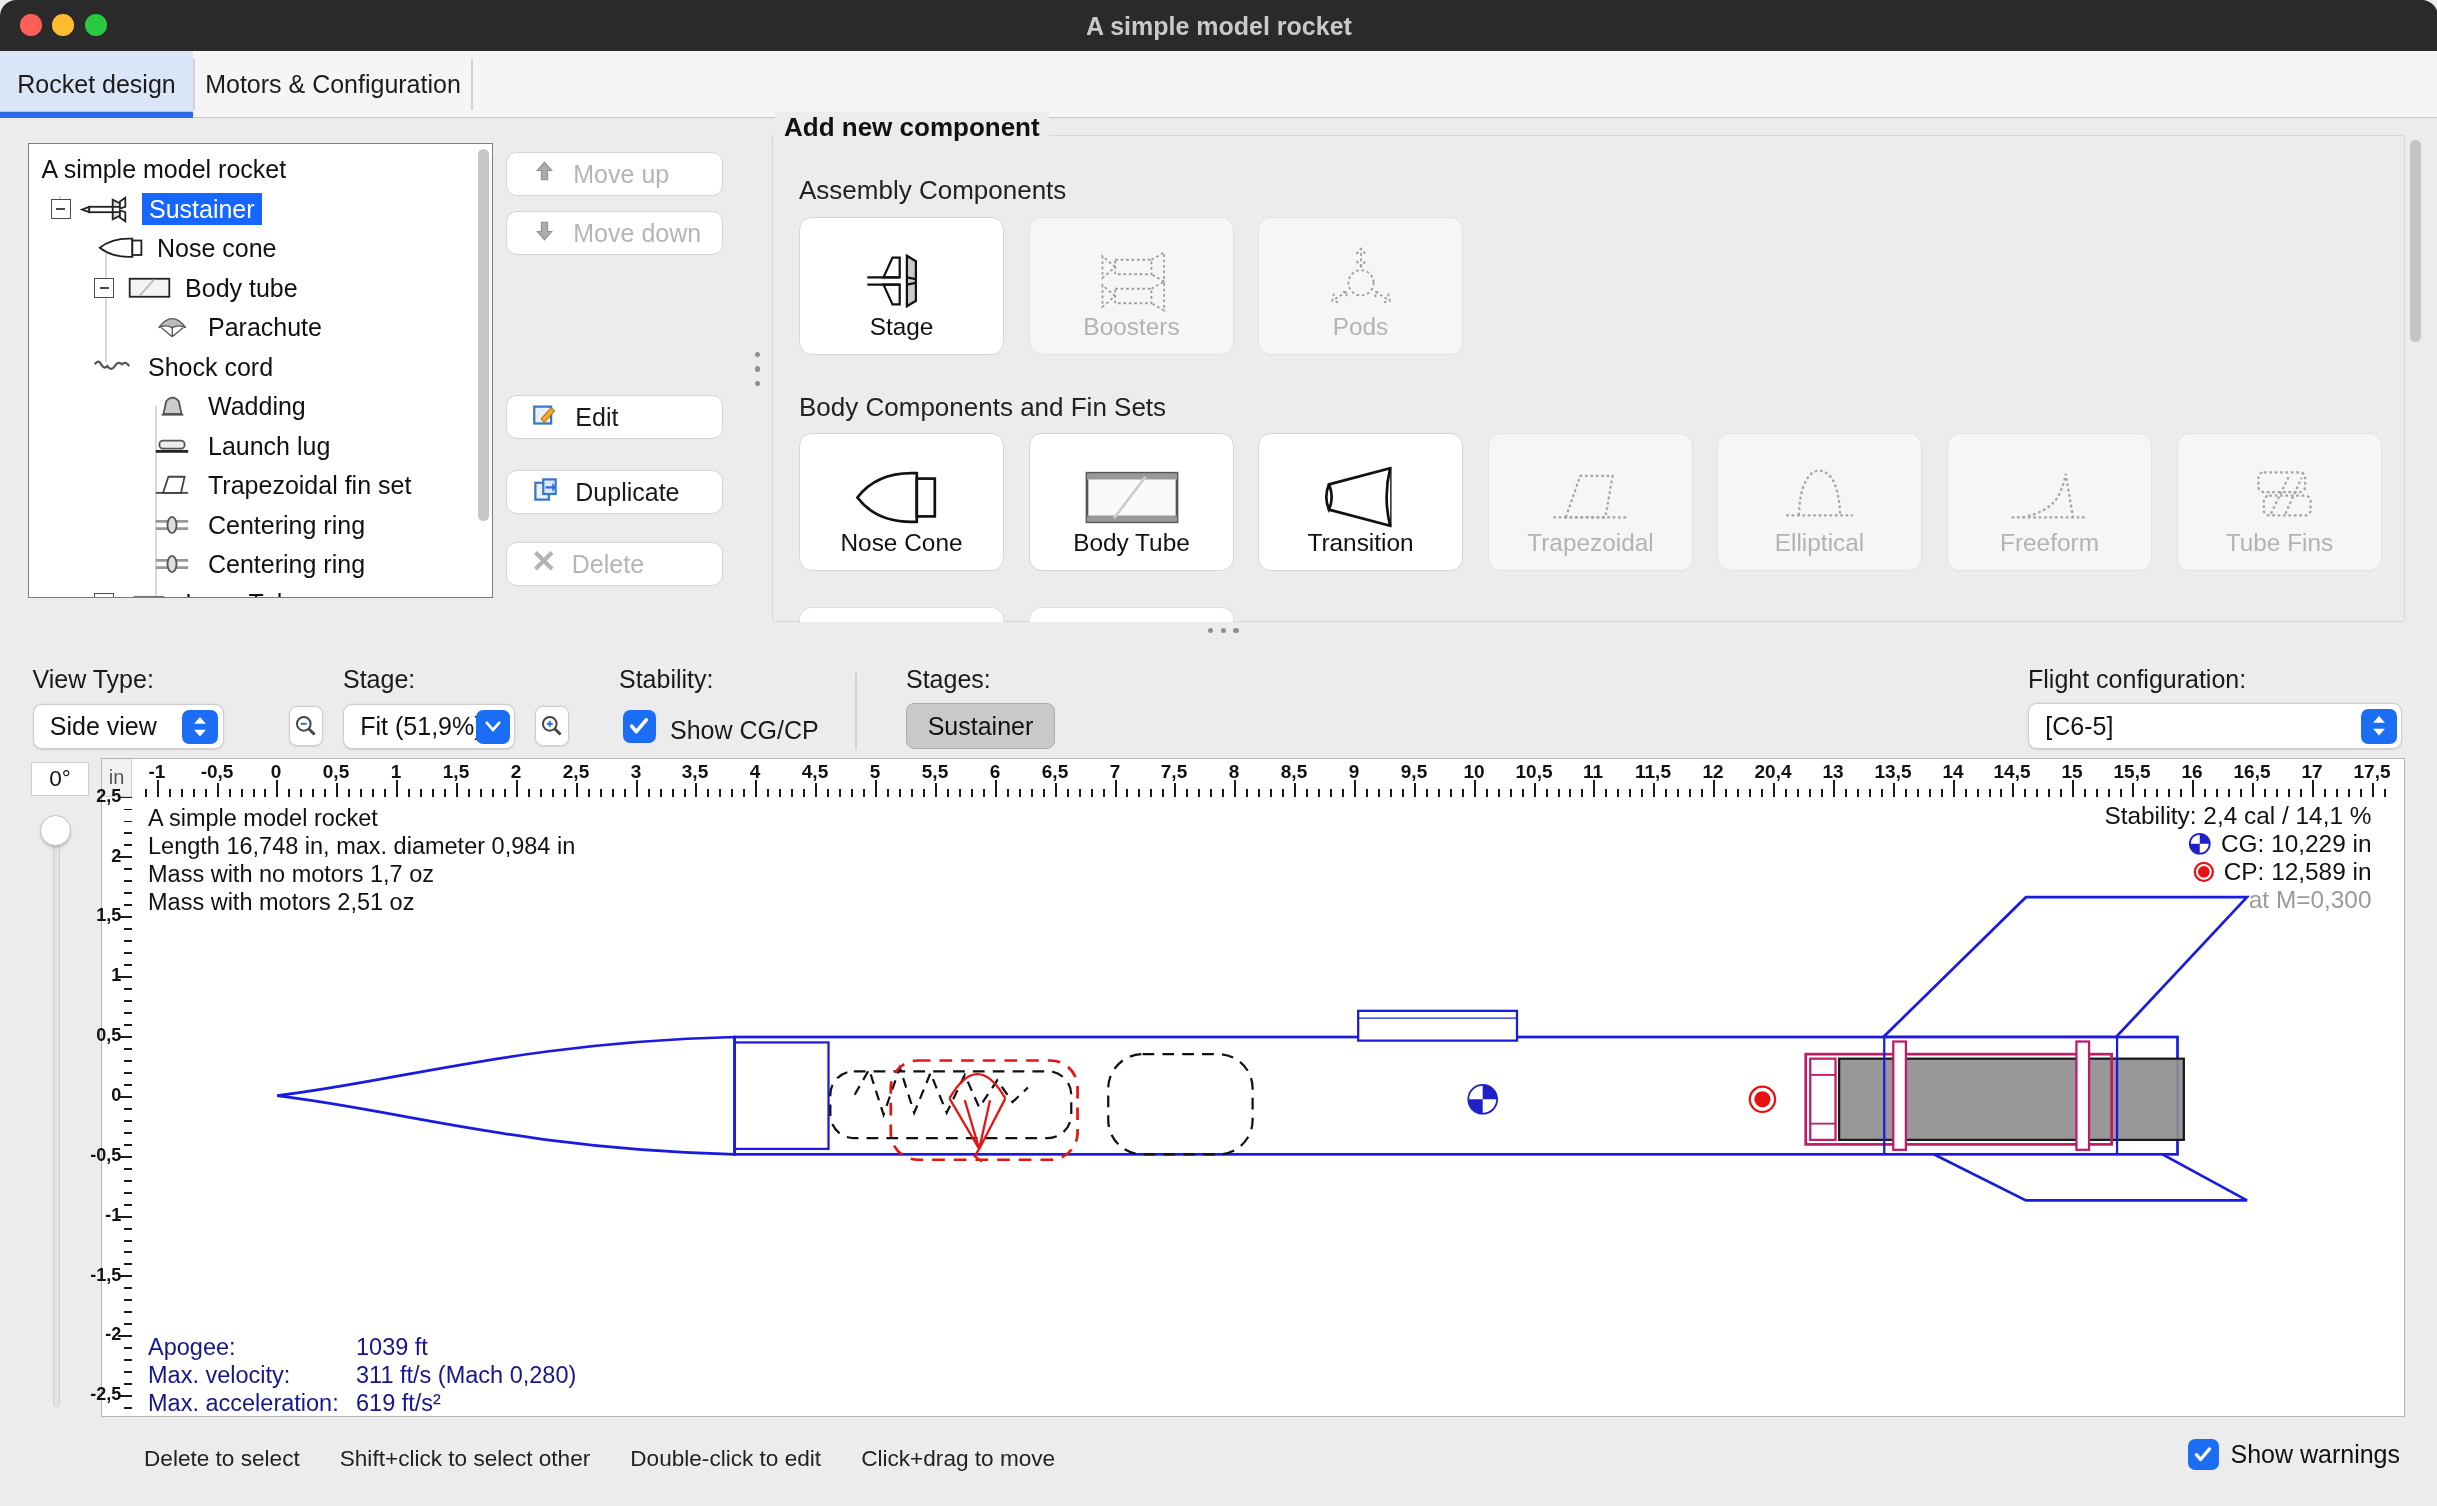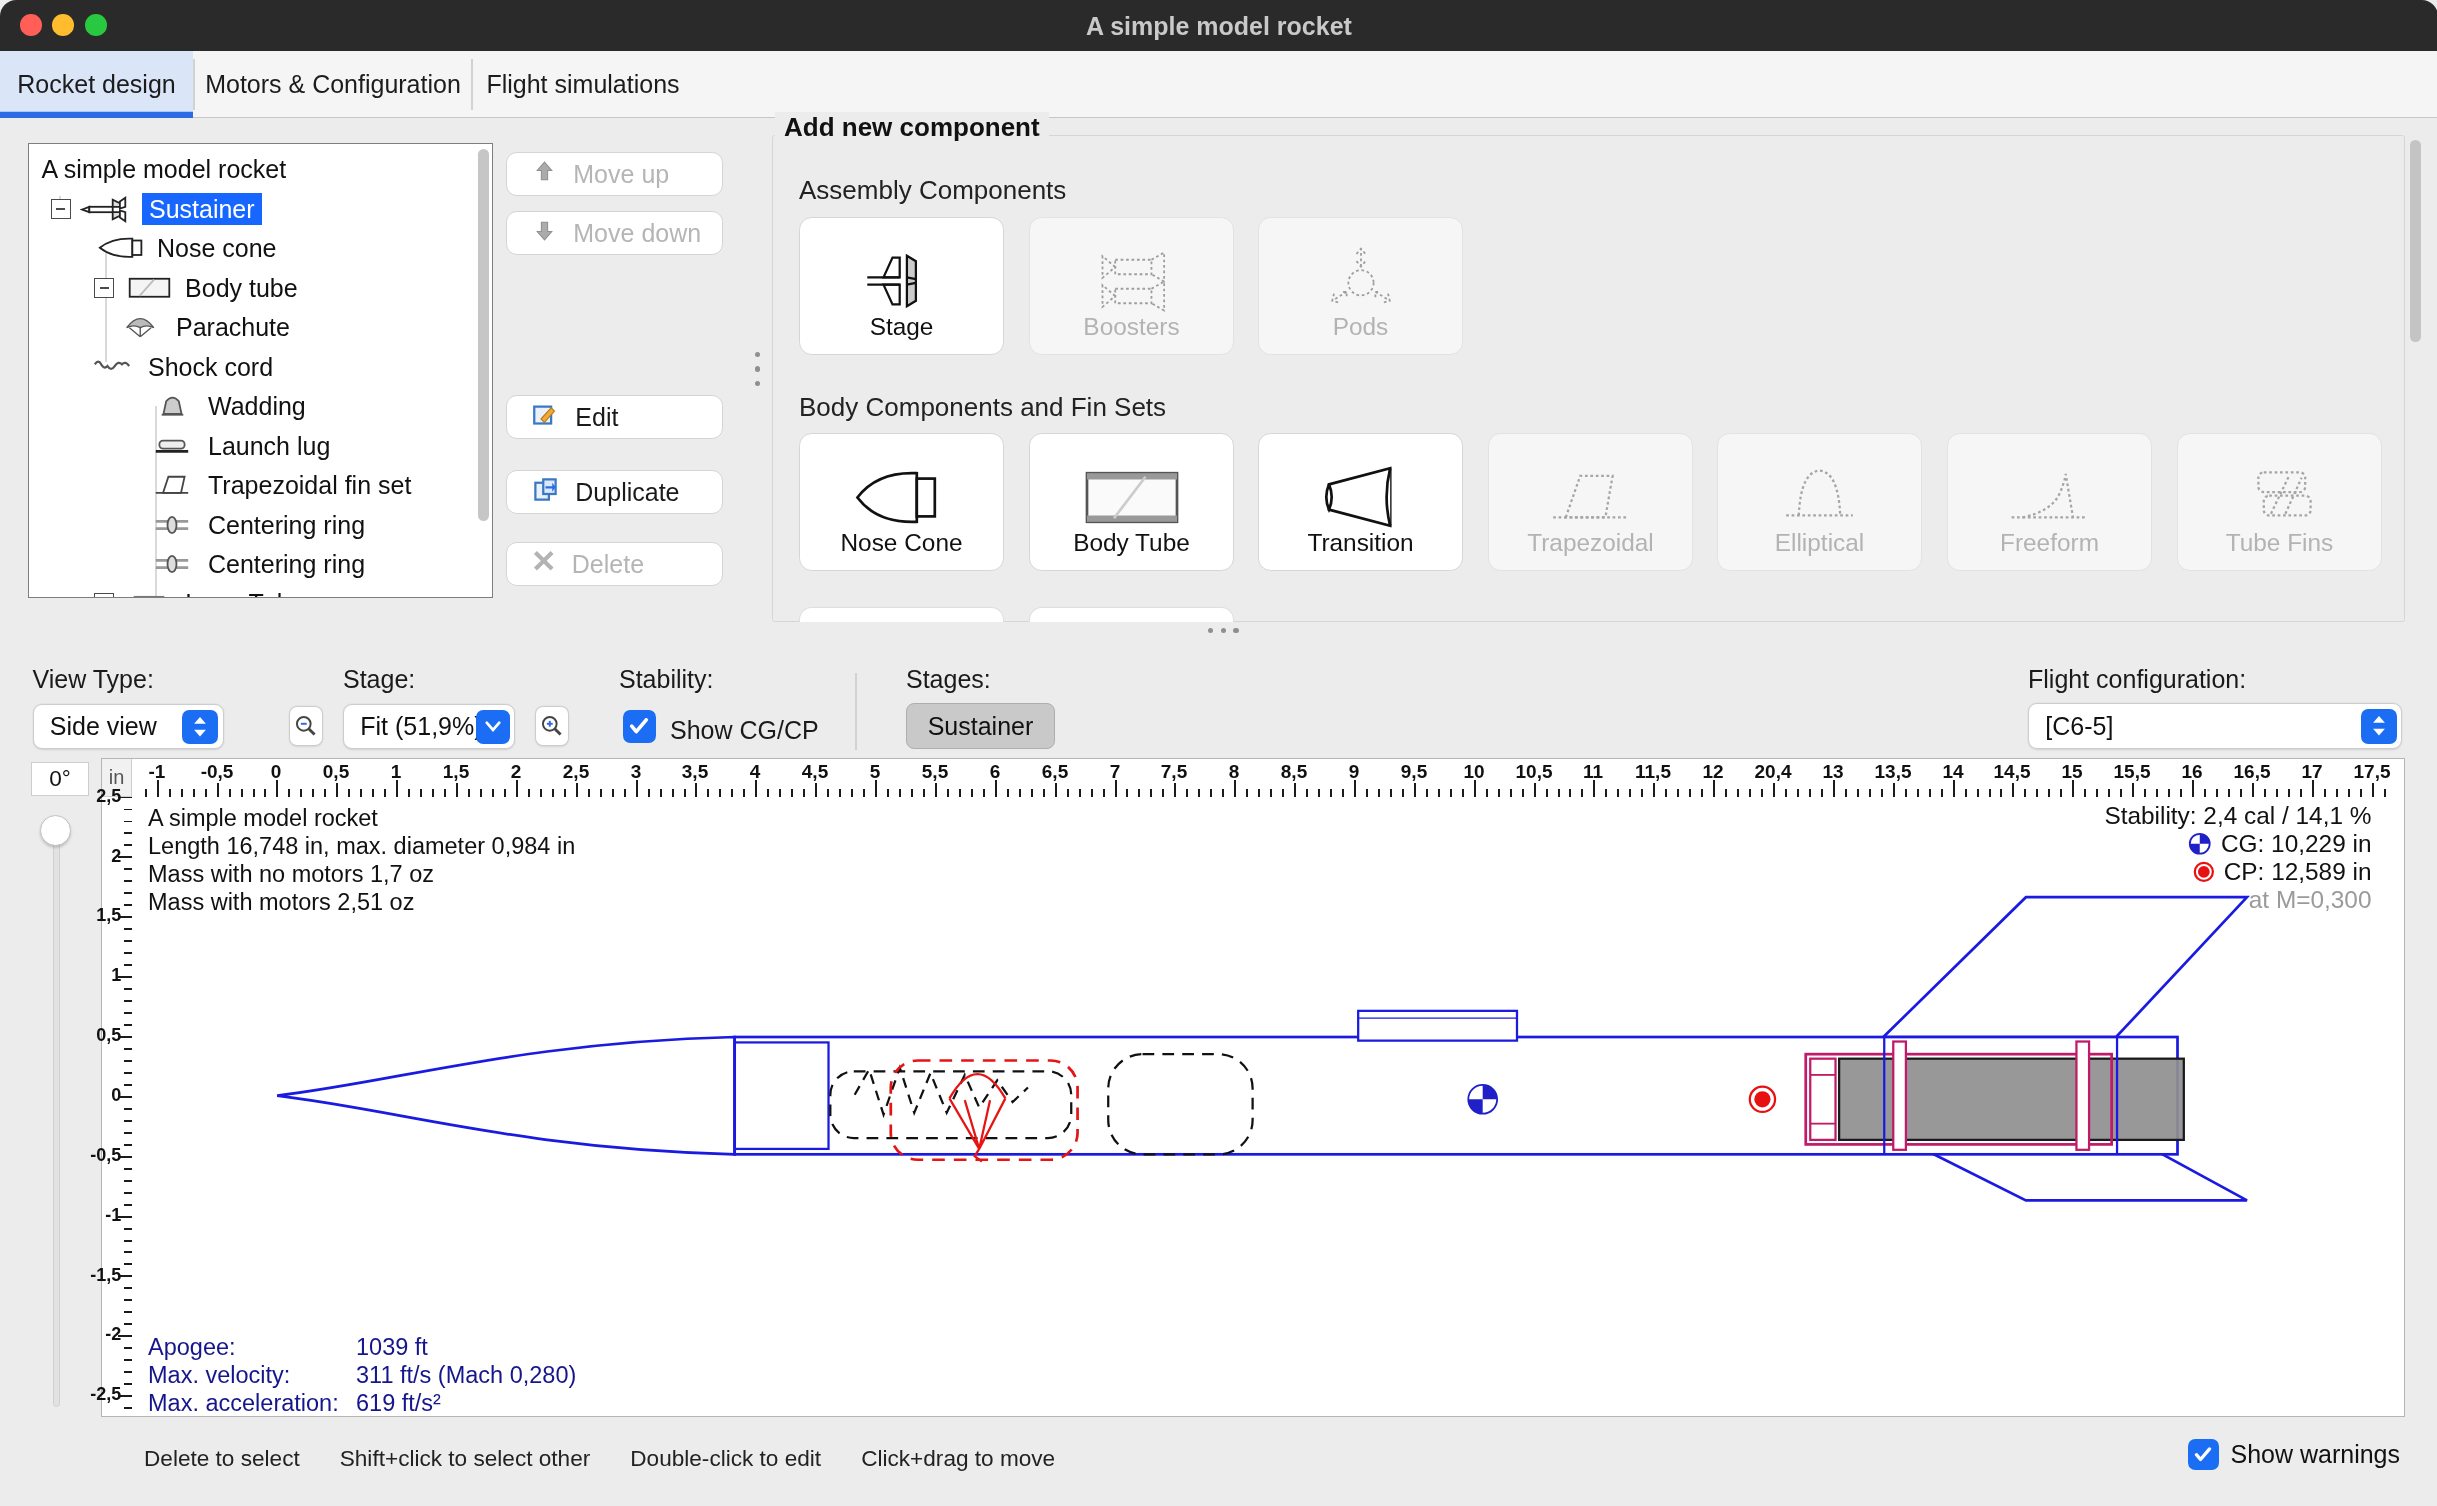--- a/index.html
+++ b/index.html
@@ -108,23 +108,20 @@
 
 <div id="tabbar" class="abs">
   <div class="tab sel abs" style="left:0;width:193px">
     <span>Rocket design</span>
     </div>
   <div class="abs tab-sep" style="left:193px"></div>
   <div class="tab abs" style="left:195px;width:276px">
     <span>Motors &amp; Configuration</span>
     </div>
   <div class="abs tab-sep" style="left:471px"></div>
-  <div class="tab abs" style="left:473px;width:220px">
-    <span>Flight simulations</span>
-    </div>
 </div>
 
 <div id="tree" class="abs">
   <div id="tree-rows">
       <div class="treeline" style="left: 30px; top: 52px; width: 1.8px; height: 20px;"></div>
       <div class="treeline" style="left: 76px; top: 101px; width: 1.8px; height: 117px;"></div>
       <div class="treeline" style="left: 126px; top: 262px; width: 1.8px; height: 197px;"></div>
       <div class="trow" style="top: 5.4px; padding-left: 12.6px;">
         <span class="tlabel">A simple model rocket</span>
       </div>
@@ -158,21 +155,21 @@
       <div class="trow" style="top: 124px; padding-left: 65px;">
         <div class="expander"></div>
         <span class="ticon">
           <svg width="45" height="23.5" viewBox="0 0 50 26">
             <rect x="3" y="3" width="44" height="20" fill="#f4f4f4" stroke="#222" stroke-width="2"></rect>
             <line x1="14" y1="22" x2="30" y2="4" stroke="#bbb" stroke-width="2"></line>
           </svg>
         </span>
         <span class="tlabel">Body tube</span>
       </div>
-      <div class="trow" style="top: 163px; padding-left: 84px;">
+      <div class="trow" style="top: 163px; padding-left: 116px;">
         <span class="ticon">
           <svg width="32.5" height="23.5" viewBox="0 0 36 26">
             <path d="M3 14 Q18 -6 33 14 Q25 10 18 14 Q11 10 3 14 Z" fill="#bbb" stroke="#555" stroke-width="1.5"></path>
             <path d="M6 14 L18 24 M18 14 L18 24 M30 14 L18 24" stroke="#555" stroke-width="1.5" fill="none"></path>
           </svg>
         </span>
         <span class="tlabel">Parachute</span>
       </div>
       <div class="trow" style="top: 203px; padding-left: 56px;">
         <span class="ticon">

